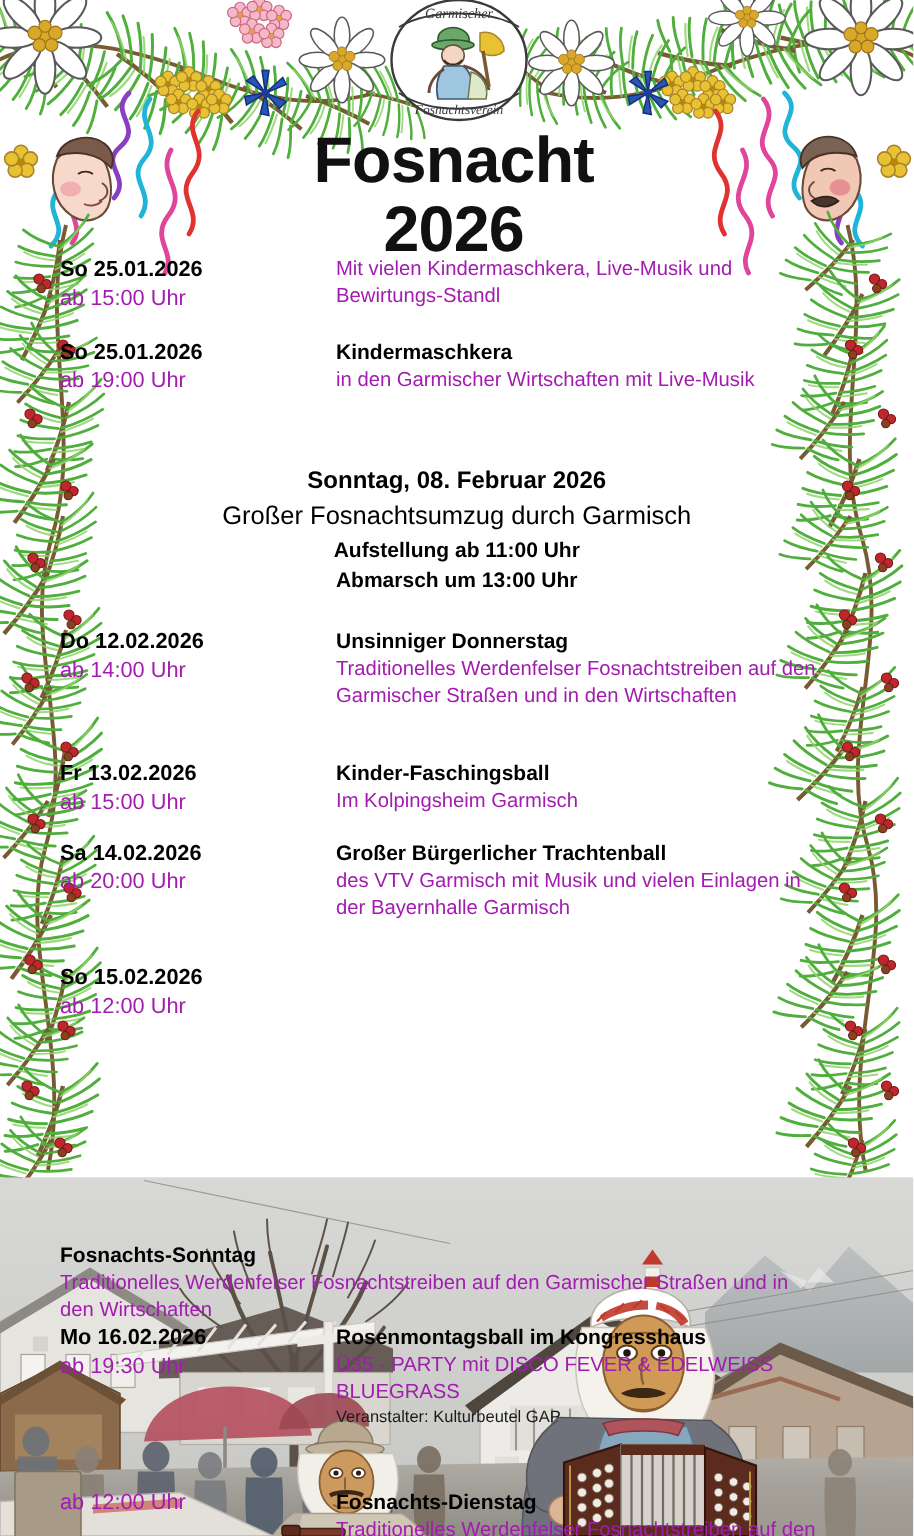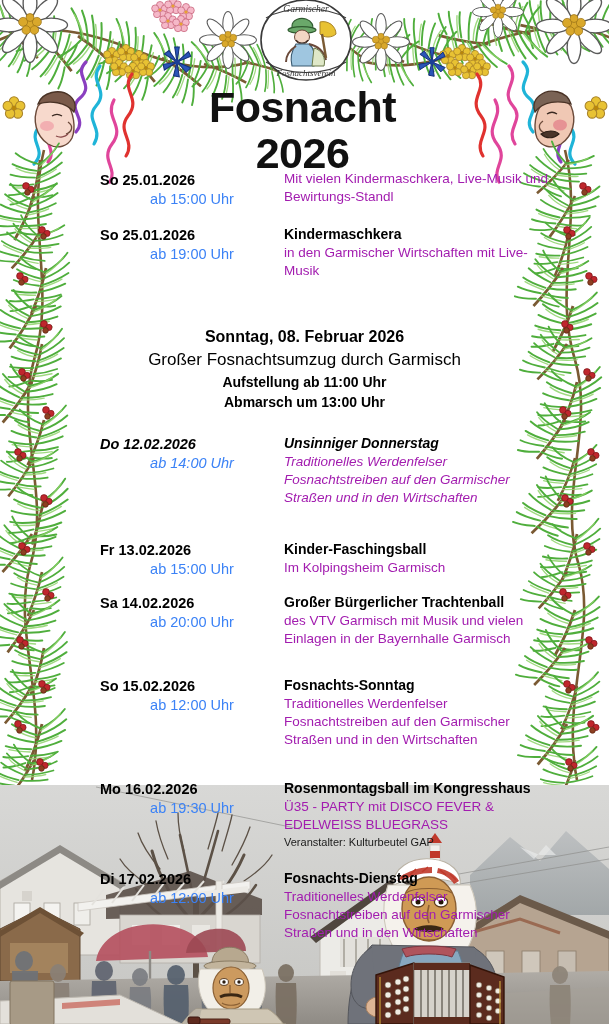--- a/index.html
+++ b/index.html
@@ -58,41 +58,40 @@
   .events {
     position: absolute;
     left: 0;
     top: 170px;
     width: 609px;
     z-index: 5;
   }
   .event-row {
     position: relative;
     display: flex;
-    padding: 0 60px 0 100px;
+    padding: 0 60px 0 40px;
     box-sizing: border-box;
   }
   .ev-date {
     width: 184px;
     flex: 0 0 184px;
     padding-top: 1px;
   }
   .ev-date .d-day {
     font-weight: bold;
     font-size: 14.5px;
     line-height: 19px;
     color: #000000;
     white-space: nowrap;
   }
   .ev-date .d-time {
     font-size: 14.5px;
     line-height: 19px;
-    color: #3b82f6;
+    color: #a21caf;
     white-space: nowrap;
-    text-align: center;
   }
   .ev-body {
     flex: 1 1 auto;
     min-width: 0;
   }
   .ev-title {
     font-weight: bold;
     font-size: 14px;
     line-height: 19px;
     color: #000000;
@@ -463,21 +462,21 @@
       </div>
     </div>
 
     <div class="parade-block" style="margin-bottom:22px;">
       <div class="parade-l1">Sonntag, 08. Februar 2026</div>
       <div class="parade-l2">Großer Fosnachtsumzug durch Garmisch</div>
       <div class="parade-l3">Aufstellung ab 11:00 Uhr</div>
       <div class="parade-l4">Abmarsch um 13:00 Uhr</div>
     </div>
 
-    <div class="event-row" style="margin-bottom:14px;font-style:italic;">
+    <div class="event-row" style="margin-bottom:14px;">
       <div class="ev-date">
         <div class="d-day">Do 12.02.2026</div>
         <div class="d-time">ab 14:00 Uhr</div>
       </div>
       <div class="ev-body">
         <div class="ev-title"><span>Unsinniger Donnerstag</span></div>
         <div class="ev-desc">Traditionelles Werdenfelser Fosnachtstreiben auf den Garmischer Straßen und in den Wirtschaften</div>
       </div>
     </div>
 
@@ -496,46 +495,45 @@
       <div class="ev-date">
         <div class="d-day">Sa 14.02.2026</div>
         <div class="d-time">ab 20:00 Uhr</div>
       </div>
       <div class="ev-body">
         <div class="ev-title"><span>Großer Bürgerlicher Trachtenball</span></div>
         <div class="ev-desc">des VTV Garmisch mit Musik und vielen Einlagen in der Bayernhalle Garmisch</div>
       </div>
     </div>
 
-    <div class="event-row" style="margin-bottom:30px;">
+    <div class="event-row" style="flex-direction:column;">
       <div class="ev-date">
         <div class="d-day">So 15.02.2026</div>
         <div class="d-time">ab 12:00 Uhr</div>
       </div>
       <div class="ev-body">
         <div class="ev-title"><span>Fosnachts-Sonntag</span></div>
         <div class="ev-desc">Traditionelles Werdenfelser Fosnachtstreiben auf den Garmischer Straßen und in den Wirtschaften</div>
       </div>
     </div>
 
-    <div class="event-row" style="margin-bottom:18px;">
+    <div class="event-row" style="margin-bottom:38px;">
       <div class="ev-date">
         <div class="d-day">Mo 16.02.2026</div>
         <div class="d-time">ab 19:30 Uhr</div>
       </div>
       <div class="ev-body">
         <div class="ev-title"><span>Rosenmontagsball  im Kongresshaus</span></div>
         <div class="ev-desc">Ü35 - PARTY mit DISCO FEVER &amp; EDELWEISS BLUEGRASS</div>
         <div class="ev-note">Veranstalter: Kulturbeutel GAP</div>
       </div>
     </div>
 
     <div class="event-row">
       <div class="ev-date">
-        <div class="d-day">Di 17.02.2026</div>
         <div class="d-time">ab 12:00 Uhr</div>
       </div>
       <div class="ev-body">
         <div class="ev-title"><span>Fosnachts-Dienstag</span></div>
         <div class="ev-desc">Traditionelles Werdenfelser Fosnachtstreiben auf den Garmischer Straßen und in den Wirtschaften</div>
       </div>
     </div>
 
   </div>
 

